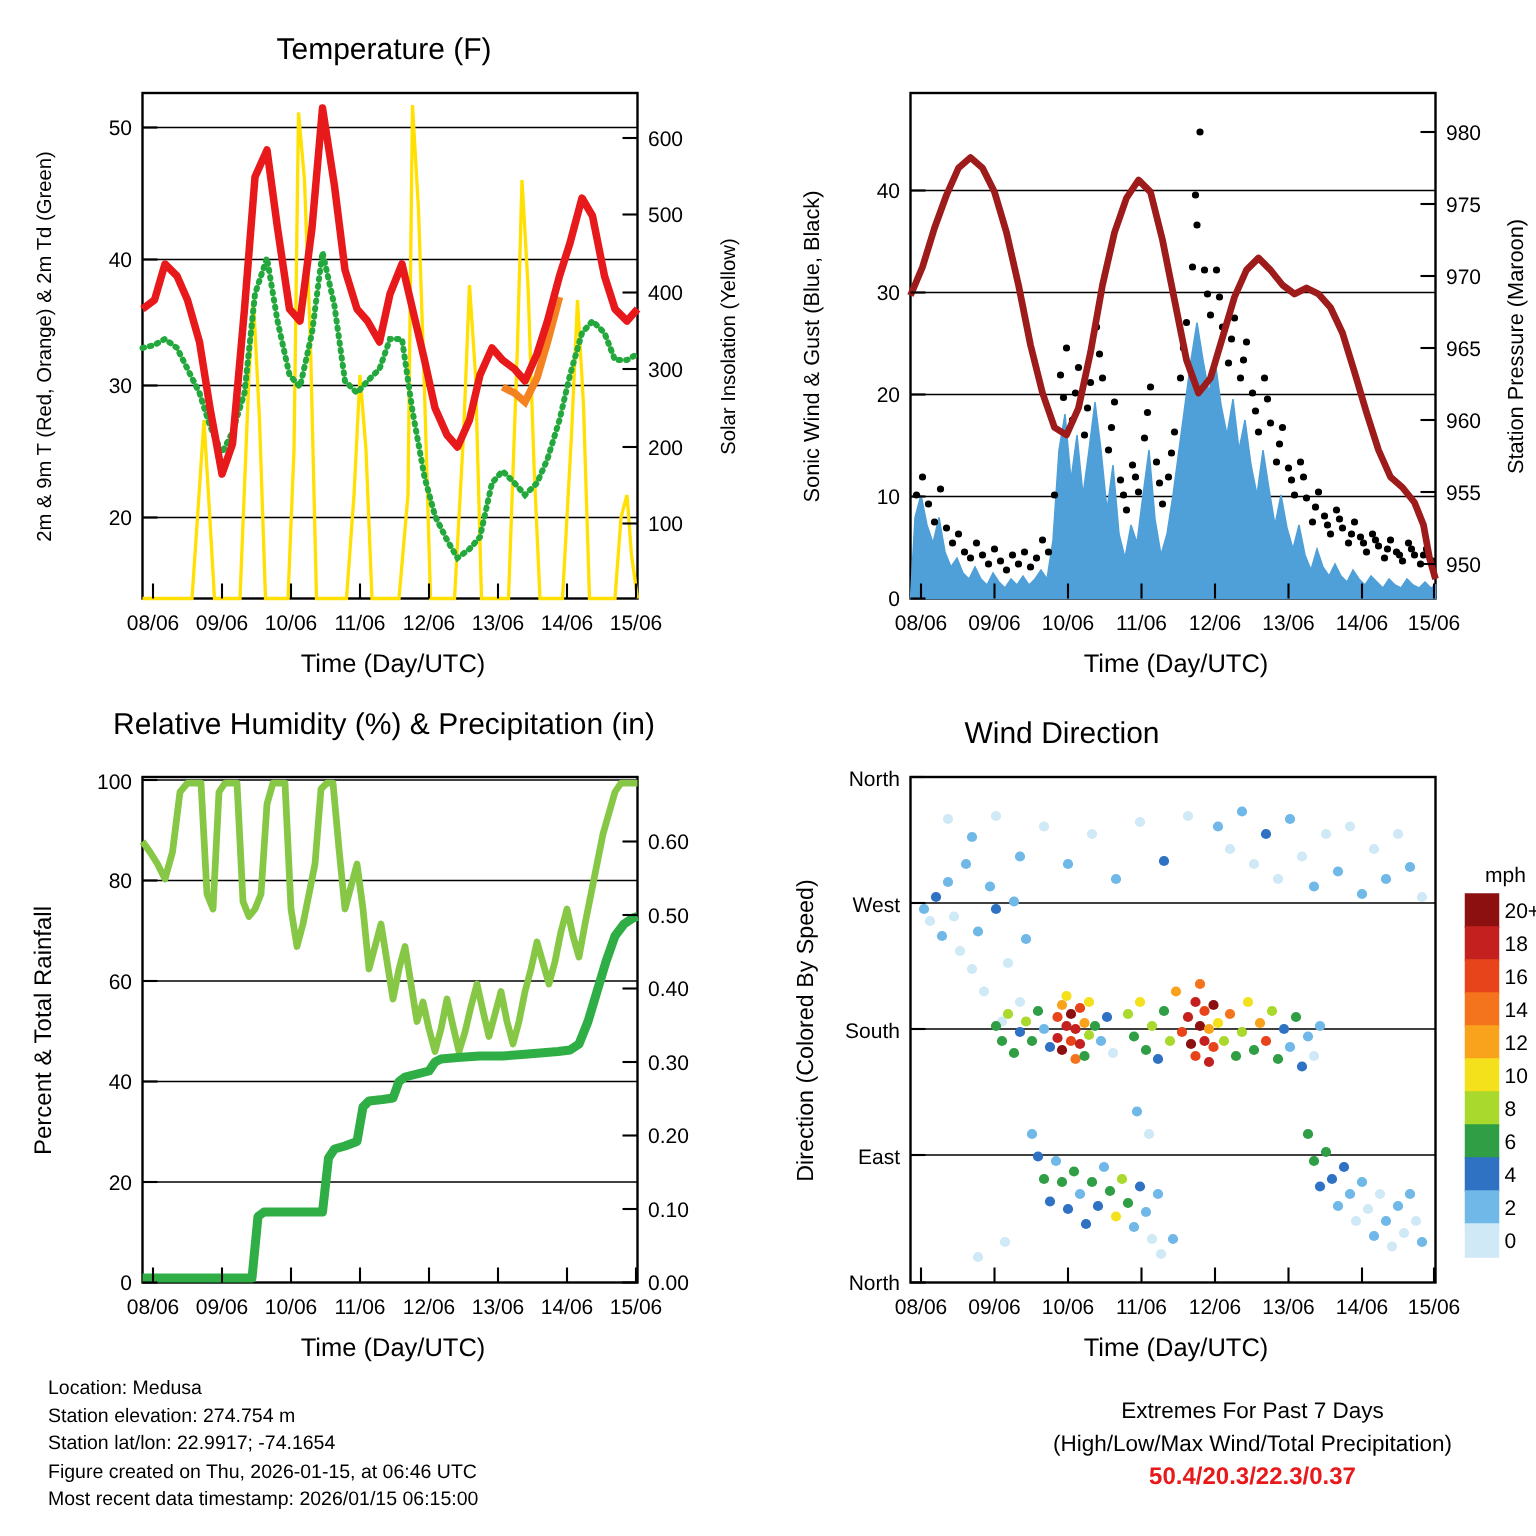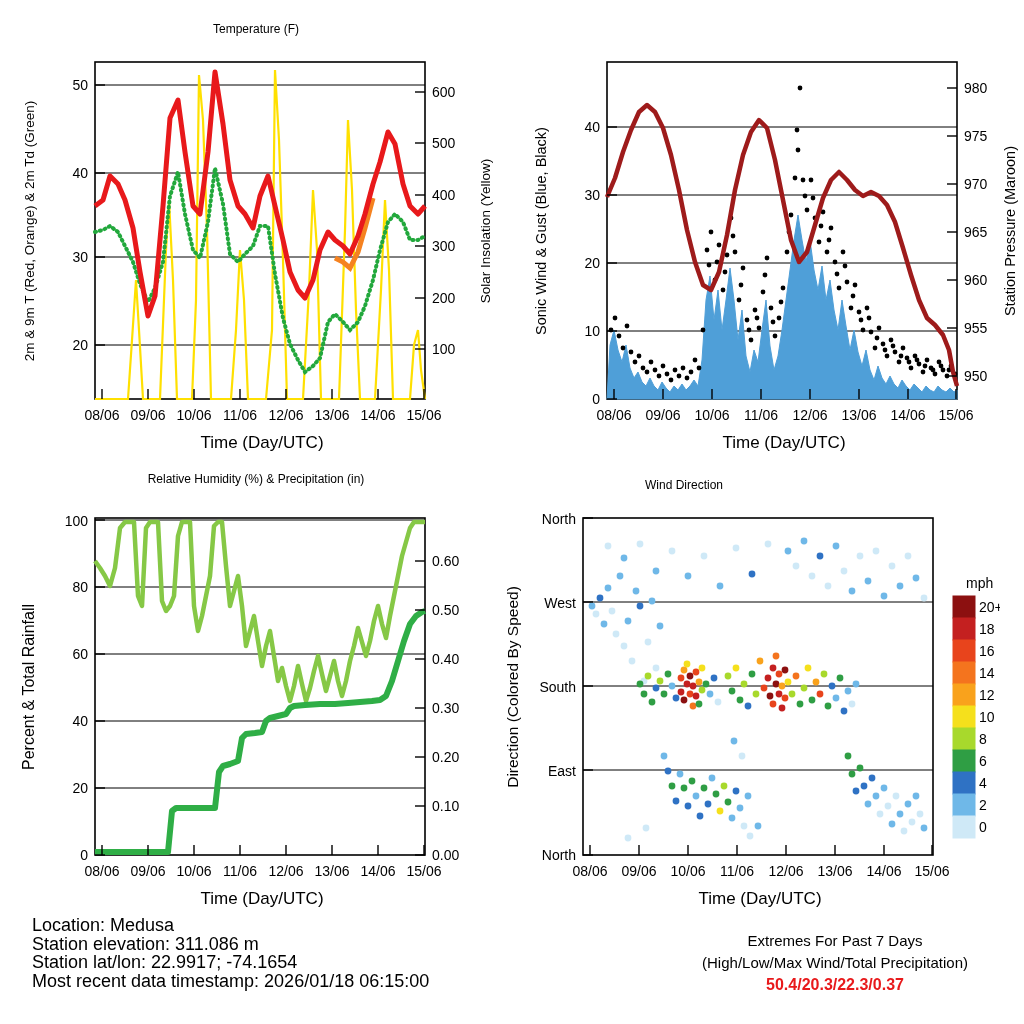--- a/index.html
+++ b/index.html
@@ -7,29 +7,29 @@
     width:1024px;height:1024px;
     background:#ffffff;
     font-family:"Liberation Sans", sans-serif;
     color:#000;
     position:relative;
     overflow:hidden;
   }
   .panel{position:absolute;}
   .ptitle{
     position:absolute;width:100%;text-align:center;
-    font-size:12px;
+    font-size:20px;
   }
   svg{display:block;}
   text{font-family:"Liberation Sans", sans-serif;fill:#000;}
   .axlabel{font-size:17px;}
   .ticklabel{font-size:14px;}
   .footer{
     position:absolute;left:32px;top:916px;
-    font-size:18px;line-height:18.5px;
+    font-size:13px;line-height:18.5px;
   }
   .footer div{white-space:nowrap;}
   .extremes{
     position:absolute;left:640px;top:930px;width:390px;
     text-align:center;font-size:15px;line-height:22px;
   }
   .extremes .vals{color:#e8191b;font-weight:bold;font-size:16px;}
   .legend-title{font-size:14px;}
   .legend-lab{font-size:14px;}
 </style>
@@ -399,21 +399,21 @@
       <text x="286" y="420">12/06</text>
         <text x="332" y="420">13/06</text>
       <text x="378" y="420">14/06</text>
         <text x="424" y="420">15/06</text>
     </g>
     <text class="axlabel" x="262" y="448" text-anchor="middle">Time (Day/UTC)</text>
     <text class="axlabel" x="34" y="231" text-anchor="middle" transform="rotate(-90 34 231)" style="font-size:16px">Percent &amp; Total Rainfall</text>
   </svg>
 </div>
 
-<div class="panel" style="left:488px;top:456px;width:512px;height:456px;">
+<div class="panel" style="left:512px;top:456px;width:512px;height:456px;">
   <div class="ptitle" style="top:22px;left:-60px;width:512px;">Wind Direction</div>
   <svg width="512" height="456">
     <rect x="95" y="62" width="350" height="337" fill="none" stroke="#000" stroke-width="1.6"></rect>
     <line x1="95" y1="146" x2="445" y2="146" stroke="#000" stroke-width="1"></line>
     <line x1="95" y1="230" x2="445" y2="230" stroke="#000" stroke-width="1"></line>
     <line x1="95" y1="314" x2="445" y2="314" stroke="#000" stroke-width="1"></line>
 
     <g>
 
       <circle cx="104" cy="150" r="3.4" fill="#6fb8e8"></circle>
@@ -652,22 +652,23 @@
         <text x="491" y="332">4</text>
           <text x="491" y="354">2</text>
           <text x="491" y="376">0</text>
       </g>
     </g>
   </svg>
 </div>
 
 <div class="footer">
   <div>Location: Medusa</div>
-  <div>Station elevation: 311.086 m</div>
+  <div>Station elevation: 274.754 m</div>
   <div>Station lat/lon: 22.9917; -74.1654</div>
-  <div>Most recent data timestamp: 2026/01/18 06:15:00</div>
+  <div>Figure created on Thu, 2026-01-15, at 06:46 UTC</div>
+  <div>Most recent data timestamp: 2026/01/15 06:15:00</div>
 </div>
 
 <div class="extremes">
   <div>Extremes For Past 7 Days</div>
   <div>(High/Low/Max Wind/Total Precipitation)</div>
   <div class="vals">50.4/20.3/22.3/0.37</div>
 </div>
 
 </body></html>

